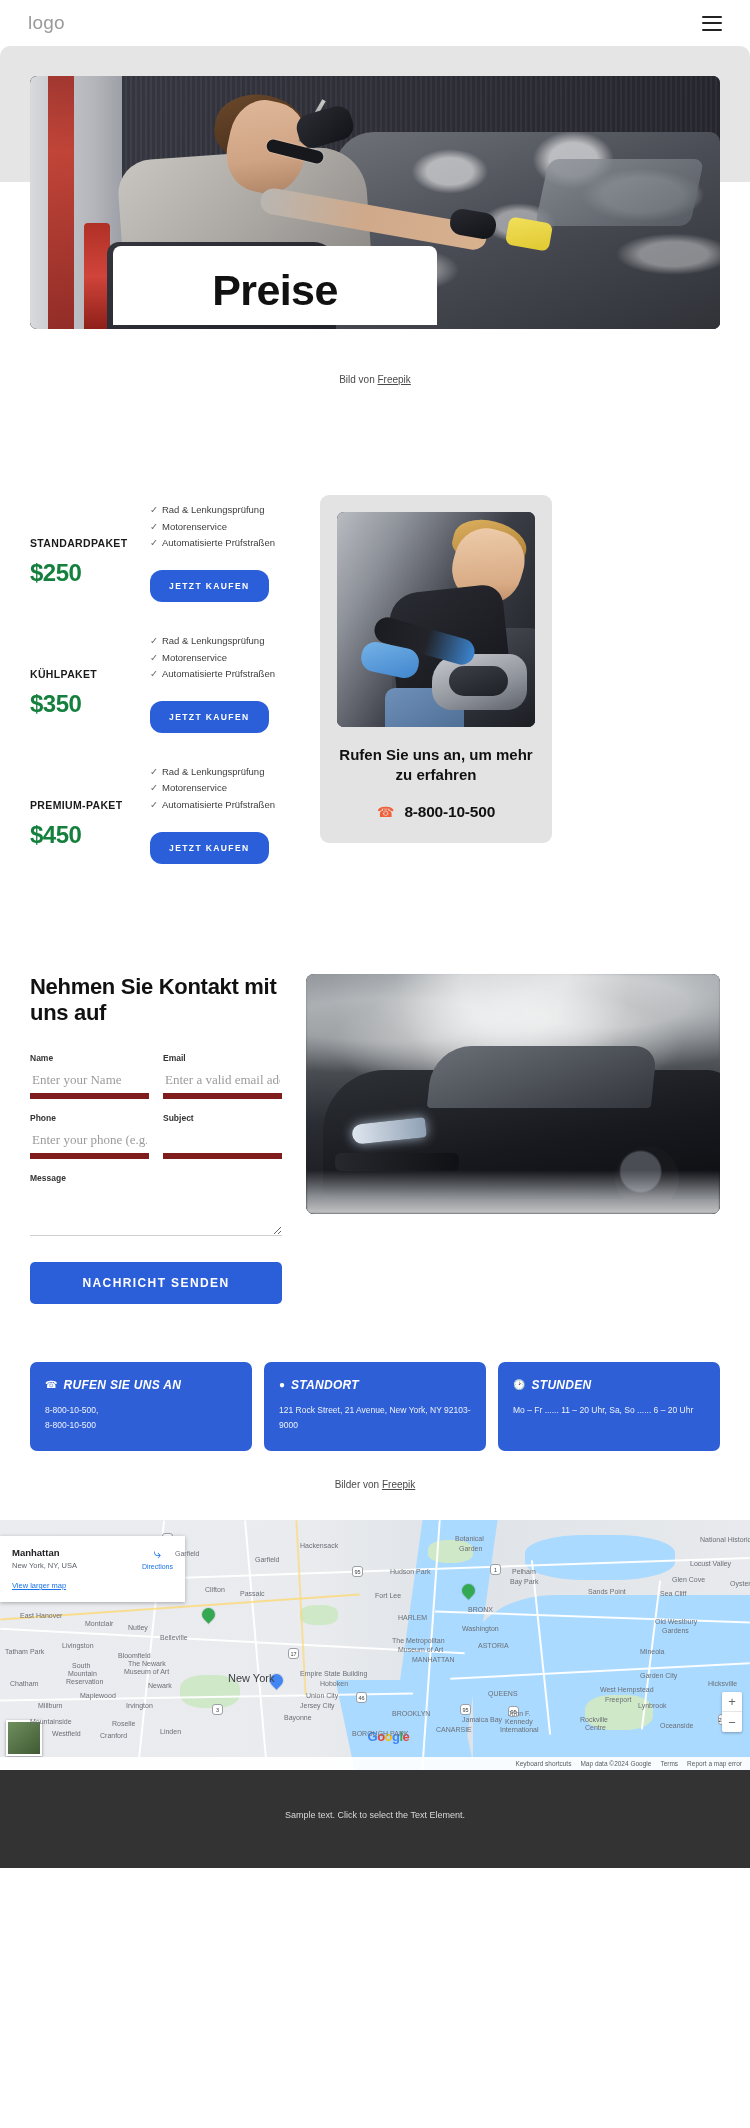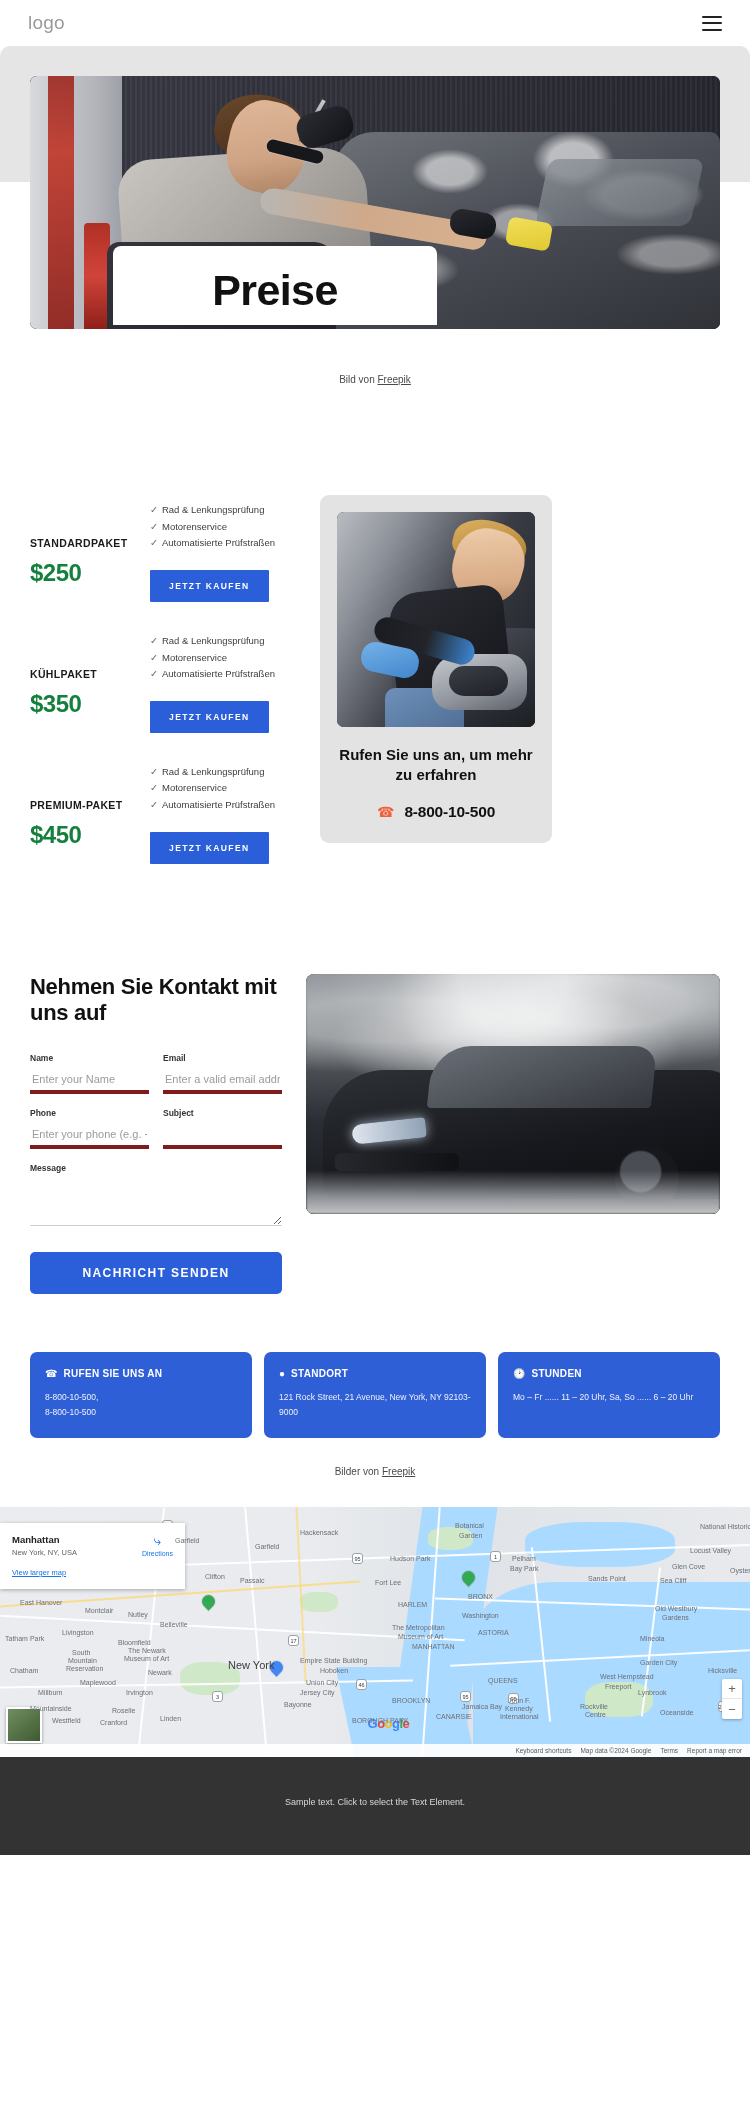--- a/index.html
+++ b/index.html
@@ -227,21 +227,21 @@
   .buy-btn {
     display: inline-block;
     margin-top: 18px;
     background: #2b5fd9;
     color: #fff;
     font-size: 8.5px;
     font-weight: 700;
     letter-spacing: 1.4px;
     padding: 11px 19px;
     border: none;
-    border-radius: 1px;
+    border-radius: 12px;
     cursor: pointer;
     font-family: inherit;
   }
 
   
   .side-card {
     width: 232px;
     flex: none;
     margin-left: 28px;
     background: #e3e3e3;
@@ -319,25 +319,25 @@
   .field label {
     display: block;
     font-size: 8.5px;
     font-weight: 700;
     color: #333;
     margin-bottom: 6px;
   }
   .field input {
     width: 100%;
     border: none;
-    border-bottom: 4px solid #7f1d1d;
+    border-bottom: 6px solid #7f1d1d;
     padding: 3px 2px 5px;
-    font-size: 11px;
+    font-size: 13px;
     color: #2d2d2d;
-    font-family: Liberation Sans, sans-serif;
+    font-family: Liberation Serif, serif;
     background: transparent;
     outline: none;
   }
   .field input::placeholder { color: #9b9b9b; }
   .field textarea {
     width: 100%;
     height: 47px;
     border: none;
     border-bottom: 1px solid #cfcfcf;
     resize: vertical;
@@ -420,21 +420,21 @@
     border-radius: 7px;
     padding: 16px 15px 18px;
     color: #fff;
     min-height: 84px;
   }
   .ic-head {
     display: flex; align-items: center; gap: 6px; margin-bottom: 11px;
   }
   .ic-ico { font-size: 10px; line-height: 1; display:inline-block; }
   .ic-title {
-    font-size: 10px; font-weight: 700; letter-spacing: .3px; text-transform: uppercase;
+    font-size: 12px; font-weight: 700; letter-spacing: .3px; text-transform: uppercase; font-style: italic;
   }
   .ic-body { font-size: 8.5px; line-height: 1.75; color: #eef2fb; }
 
   .credit2 { text-align:center; font-size: 10px; color:#4a4a4a; }
   .credit2 a { color:#4a4a4a; text-decoration: underline; }
 
   
   .map {
     position: relative;
     width: 750px;

